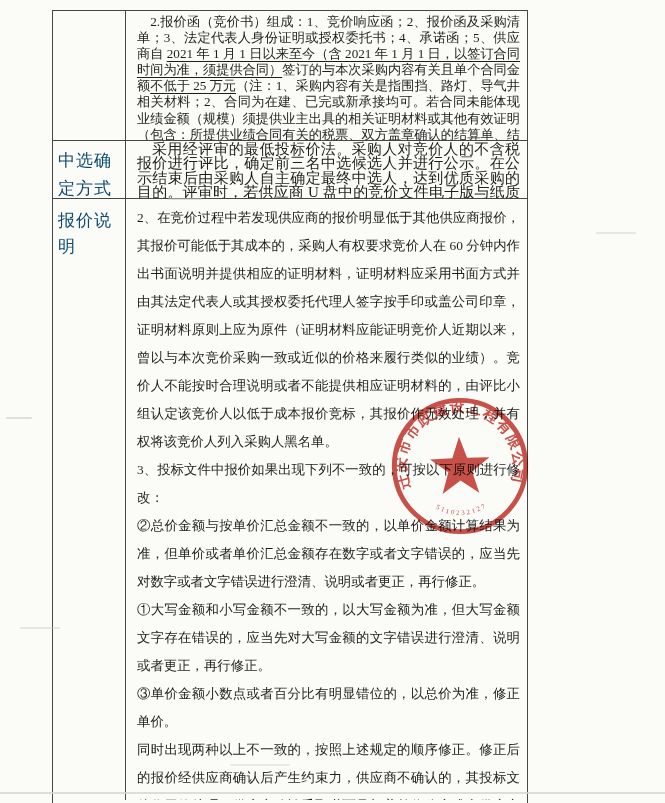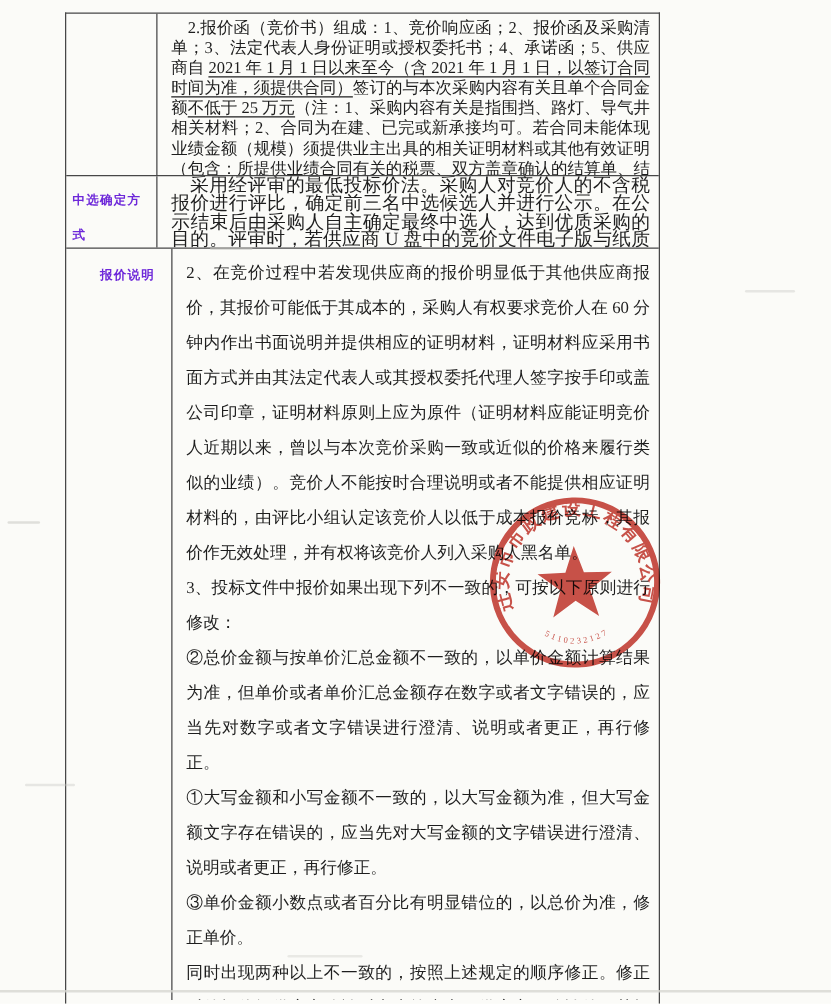--- a/index.html
+++ b/index.html
@@ -19,25 +19,25 @@
     box-sizing:border-box;
     background:transparent;
   }
   .row{display:flex;box-sizing:border-box;}
   .row-1{height:130px;border-bottom:1.5px solid #474747;}
   .row-2{height:58px;border-bottom:1.5px solid #474747;}
   .row-3{height:601px;}
   .cell{box-sizing:border-box;}
   .label-cell{
     width:73px;flex:0 0 73px;border-right:1.5px solid #474747;
-    font-size:10px;font-weight:bold;letter-spacing:1px;
-    padding:8px 3px 0 5px;line-height:26px;color:#6d28d9;
+    font-size:17px;font-weight:normal;letter-spacing:1px;
+    padding:8px 3px 0 5px;line-height:26px;color:#0c4a6e;
   }
   .row-2 .label-cell{padding-top:6px;line-height:28px;}
-  .row-3 .label-cell{text-align:center;padding-top:9px;letter-spacing:1px;margin-left:12px;}
+  .row-3 .label-cell{text-align:left;padding-top:9px;letter-spacing:1px;}
   .content-cell{
     flex:1;overflow:hidden;text-align:justify;color:#1e1e1e;
     padding:2px 7px 0 11px;
   }
   .row-1 .content-cell{font-size:13.2px;line-height:16.1px;padding-top:3px;}
   .row-2 .content-cell{font-size:15px;line-height:14.4px;padding-top:1px;}
   .row-3 .content-cell{font-size:13.4px;line-height:28px;padding-top:5px;}
   .para{margin:0;}
   .para.indent{text-indent:1em;}
   .u{text-decoration:underline;text-underline-offset:3px;}

